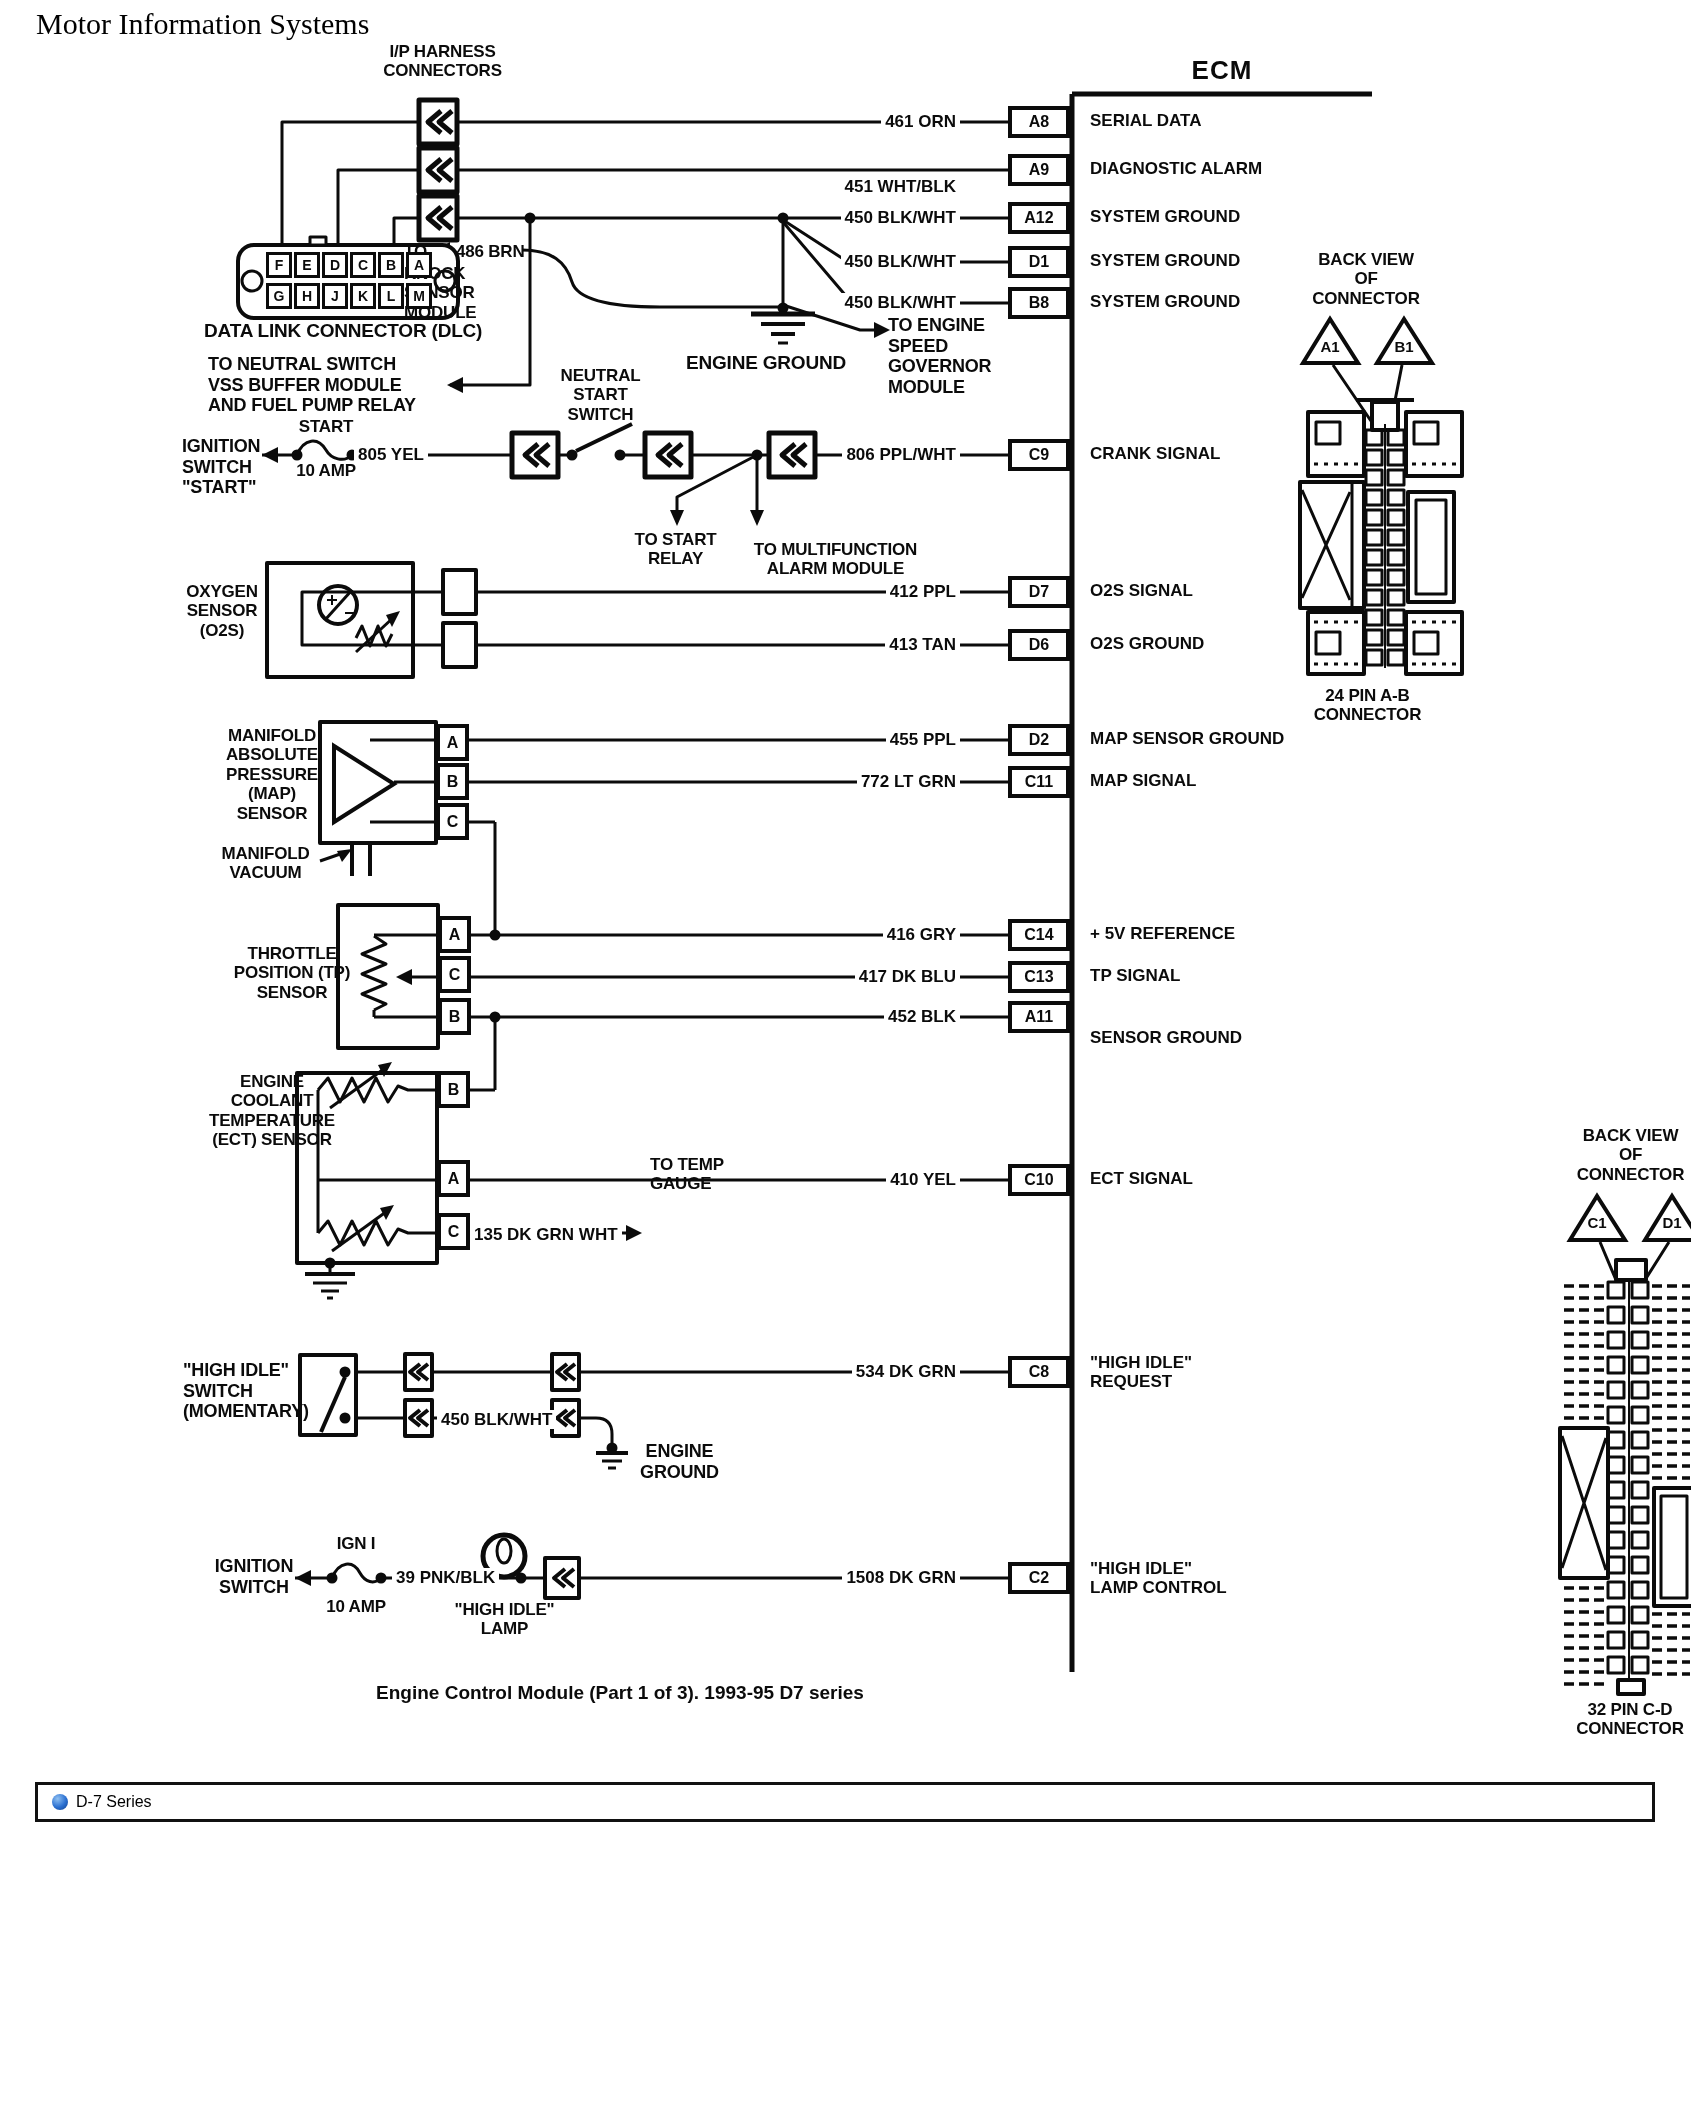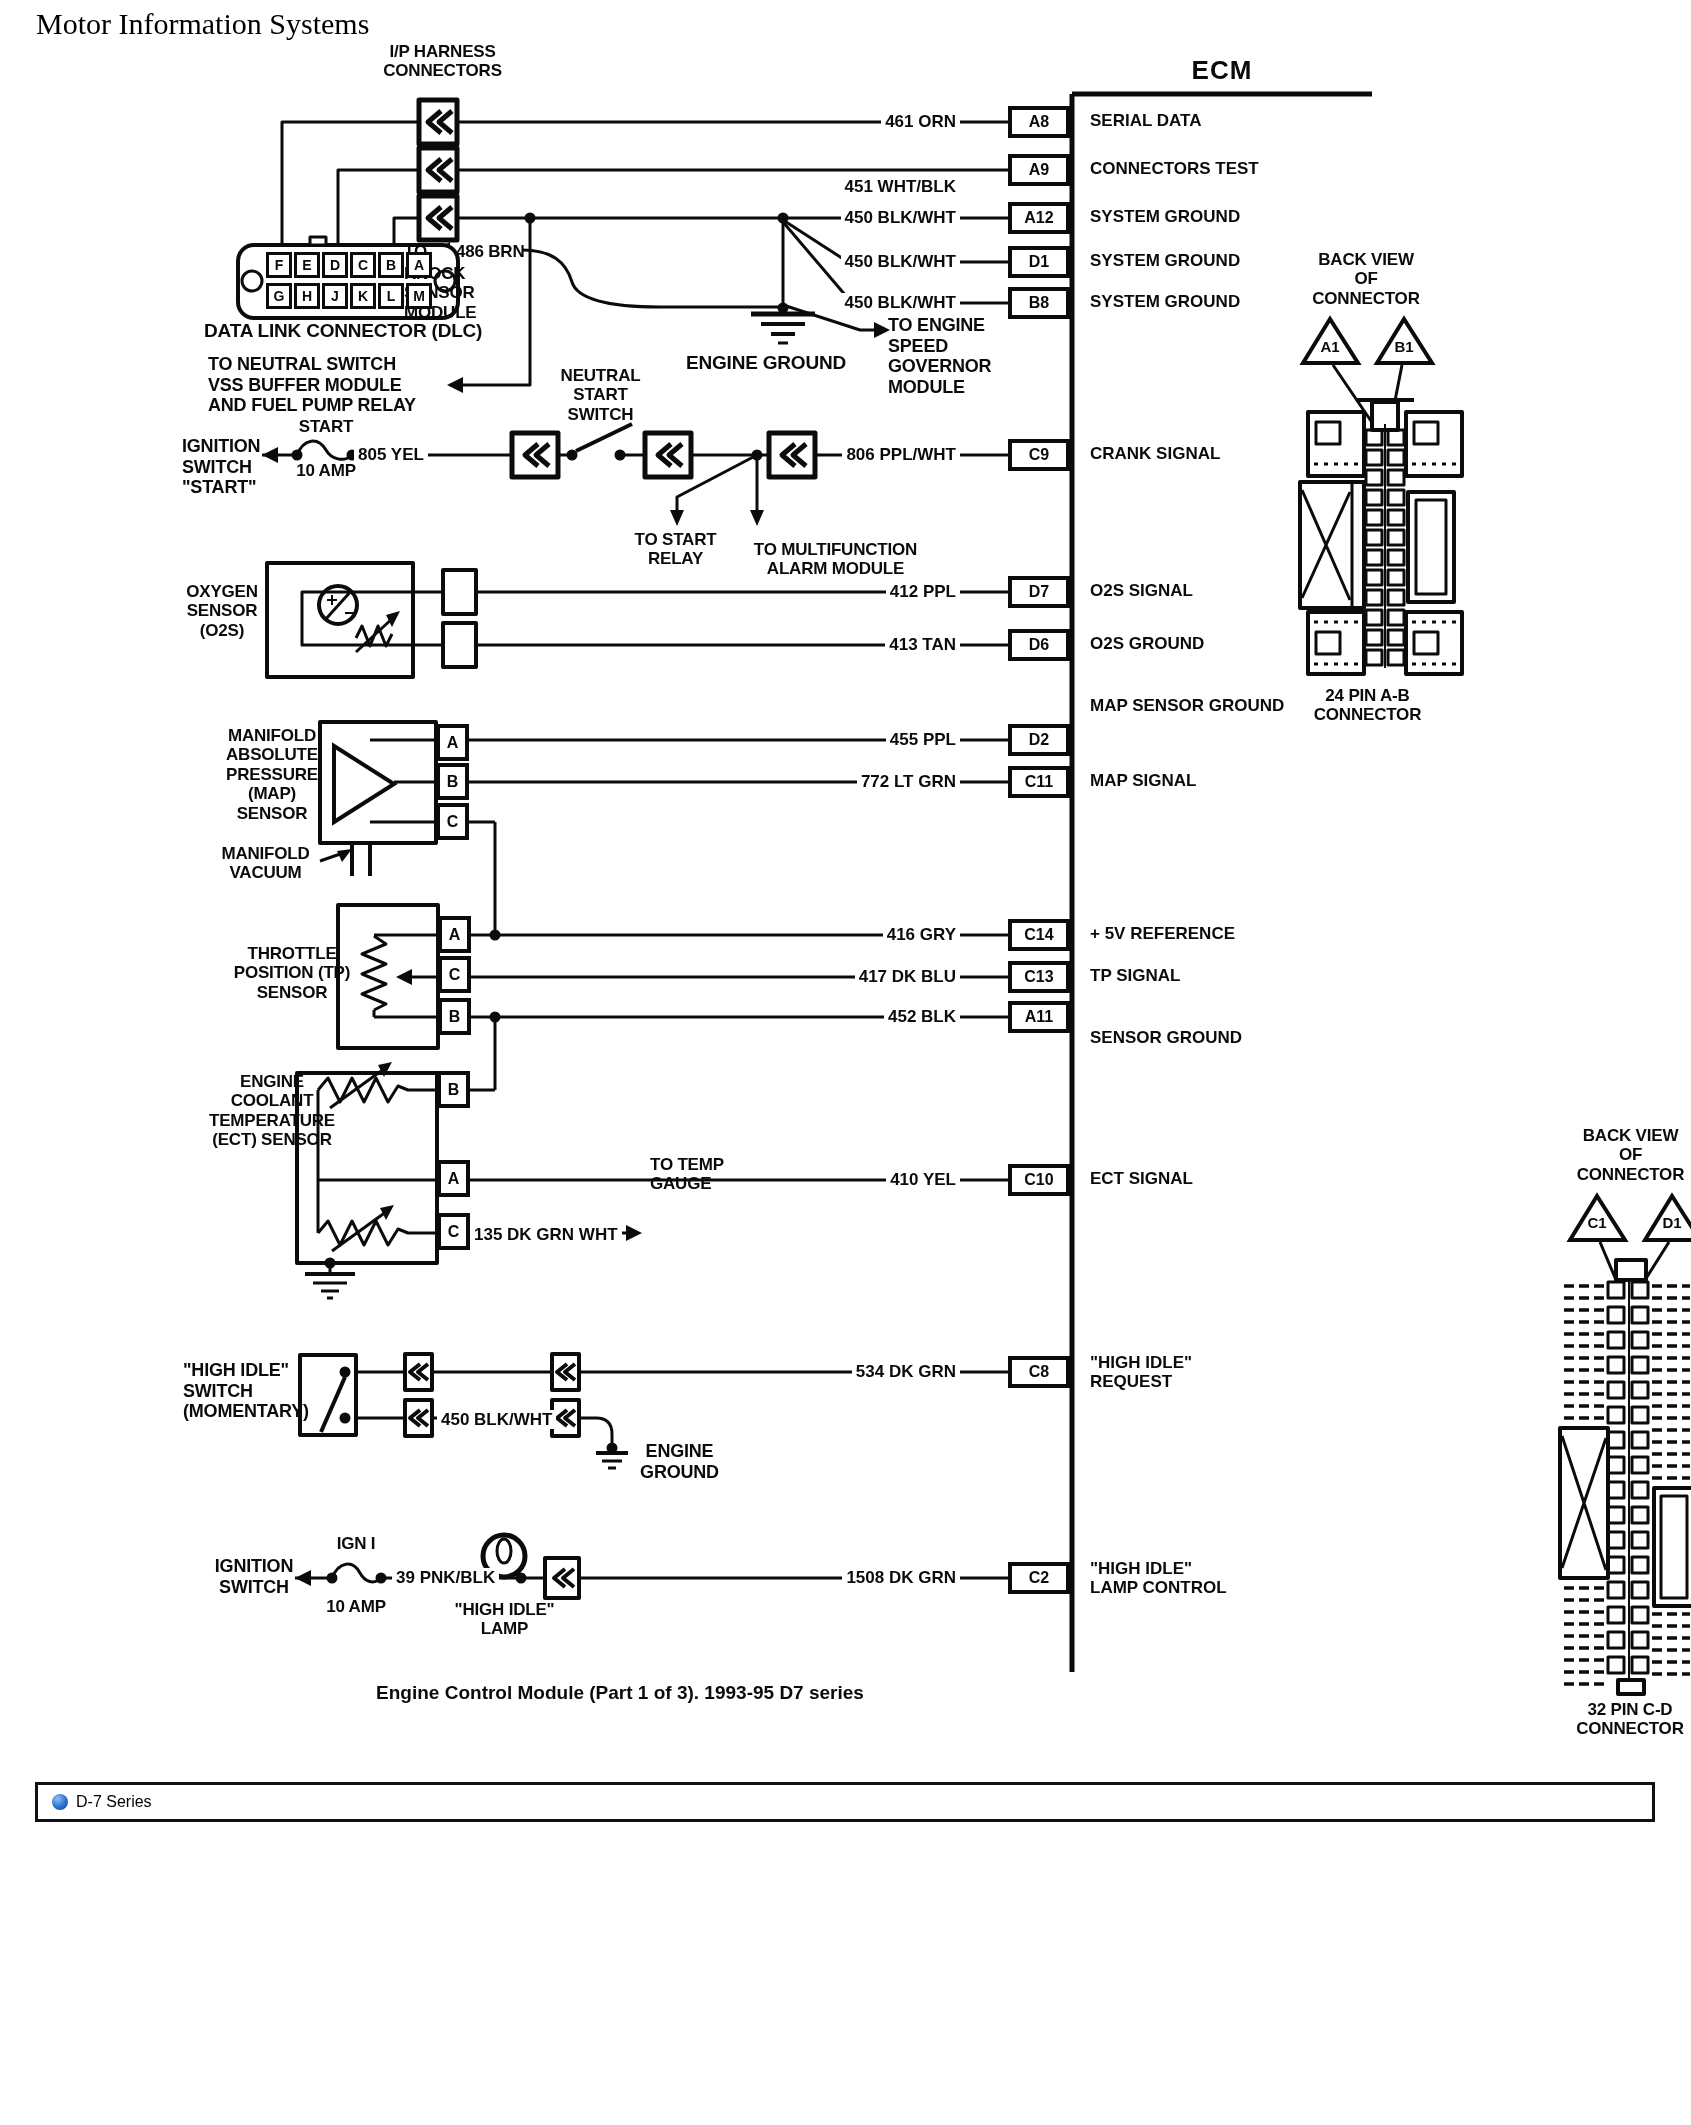--- a/index.html
+++ b/index.html
@@ -390,21 +390,21 @@
   <div class="ov" style="left:392px;top:1567px;width:95px"><span>39 PNK/BLK</span></div>
   <div class="lb c" style="left:452px;top:1600px;width:105px">"HIGH IDLE"
 LAMP</div>
 
   <div class="wl" style="left:800px;top:111px"><span>461 ORN</span></div>
   <div class="pin" style="top:106px">A8</div>
   <div class="sig" style="top:111px">SERIAL DATA</div>
 
   <div class="wl" style="left:800px;top:176px"><span>451 WHT/BLK</span></div>
   <div class="pin" style="top:154px">A9</div>
-  <div class="sig" style="top:159px">CONNECTORS TEST</div>
+  <div class="sig" style="top:159px">DIAGNOSTIC ALARM</div>
 
   <div class="wl" style="left:800px;top:207px"><span>450 BLK/WHT</span></div>
   <div class="pin" style="top:202px">A12</div>
   <div class="sig" style="top:207px">SYSTEM GROUND</div>
 
   <div class="wl" style="left:800px;top:251px"><span>450 BLK/WHT</span></div>
   <div class="pin" style="top:246px">D1</div>
   <div class="sig" style="top:251px">SYSTEM GROUND</div>
 
   <div class="wl" style="left:800px;top:292px"><span>450 BLK/WHT</span></div>
@@ -418,21 +418,21 @@
   <div class="wl" style="left:800px;top:581px"><span>412 PPL</span></div>
   <div class="pin" style="top:576px">D7</div>
   <div class="sig" style="top:581px">O2S SIGNAL</div>
 
   <div class="wl" style="left:800px;top:634px"><span>413 TAN</span></div>
   <div class="pin" style="top:629px">D6</div>
   <div class="sig" style="top:634px">O2S GROUND</div>
 
   <div class="wl" style="left:800px;top:729px"><span>455 PPL</span></div>
   <div class="pin" style="top:724px">D2</div>
-  <div class="sig" style="top:696px">MAP SENSOR GROUND</div>
+  <div class="sig" style="top:729px">MAP SENSOR GROUND</div>
 
   <div class="wl" style="left:800px;top:771px"><span>772 LT GRN</span></div>
   <div class="pin" style="top:766px">C11</div>
   <div class="sig" style="top:771px">MAP SIGNAL</div>
 
   <div class="wl" style="left:800px;top:924px"><span>416 GRY</span></div>
   <div class="pin" style="top:919px">C14</div>
   <div class="sig" style="top:924px">+ 5V REFERENCE</div>
 
   <div class="wl" style="left:800px;top:966px"><span>417 DK BLU</span></div>

